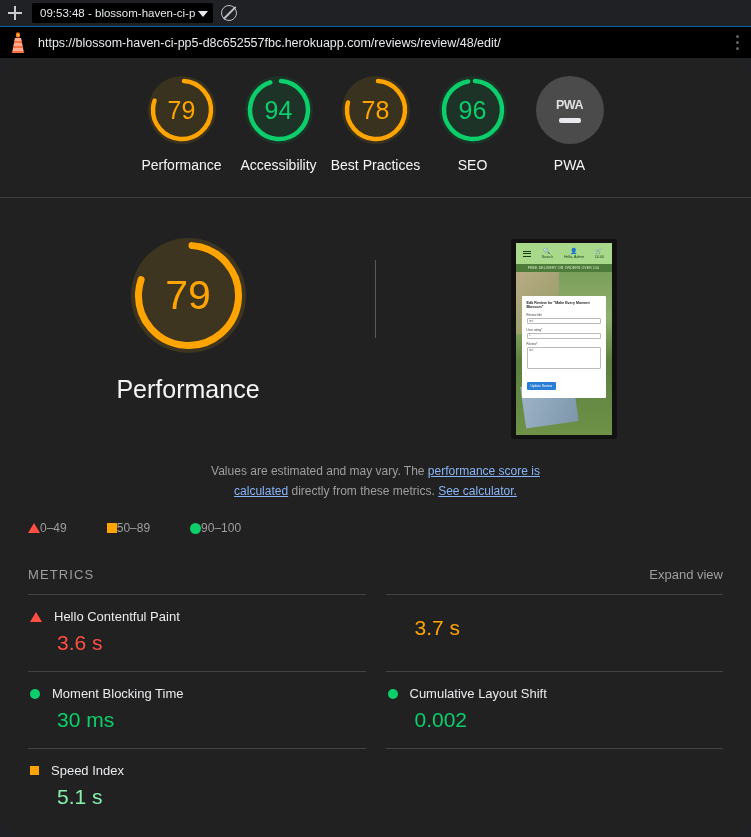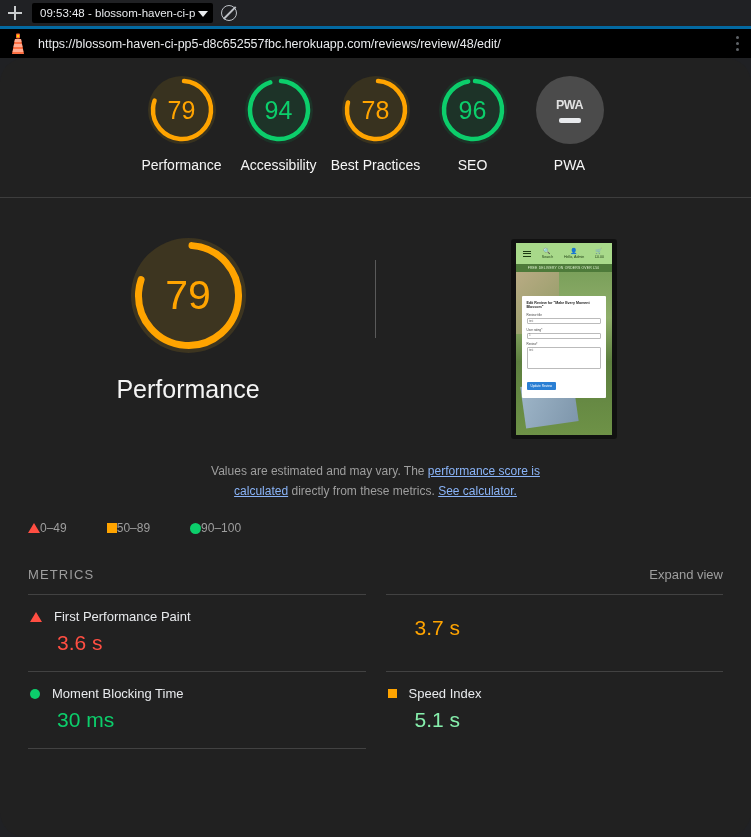--- a/index.html
+++ b/index.html
@@ -63,21 +63,21 @@
     transform: rotate(-45deg);
   }
 
   .url-bar {
     height: 32px;
     background: #000;
     display: flex;
     align-items: center;
     padding: 0 6px 0 8px;
     gap: 10px;
-    border-top: 3px solid #0369a1;
+    border-top: 1px solid #0369a1;
   }
   .lh-icon { width: 20px; height: 22px; flex: 0 0 auto; }
   .url-text {
     color: #e8eaed;
     font-size: 12.5px;
     flex: 1 1 auto;
     white-space: nowrap;
     overflow: hidden;
   }
   .kebab { width: 16px; display: flex; flex-direction: column; align-items: center; gap: 3px; flex: 0 0 auto; }
@@ -444,37 +444,44 @@
     <div class="metrics-head">
       <span class="metrics-title">METRICS</span>
       <span class="expand-view">Expand view</span>
     </div>
 
     <div class="metrics-grid">
 
       <div class="metric-cell">
         <div class="metric-row">
           <span class="m-tri"></span>
-          <span class="metric-name">First Performance Paint</span>
+          <span class="metric-name">Hello Contentful Paint</span>
         </div>
         <div class="metric-value" style="color:#ff4e42;">3.6 s</div>
       </div>
 
       <div class="metric-cell">
         <div class="metric-value" style="color:#ffa400;">3.7 s</div>
       </div>
 
       <div class="metric-cell">
         <div class="metric-row">
           <span class="m-cir"></span>
           <span class="metric-name">Moment Blocking Time</span>
         </div>
         <div class="metric-value" style="color:#0cce6b;">30 ms</div>
       </div>
 
+      <div class="metric-cell">
+        <div class="metric-row">
+          <span class="m-cir"></span>
+          <span class="metric-name">Cumulative Layout Shift</span>
+        </div>
+        <div class="metric-value" style="color:#0cce6b;">0.002</div>
+      </div>
 
       <div class="metric-cell">
         <div class="metric-row">
           <span class="m-sq"></span>
           <span class="metric-name">Speed Index</span>
         </div>
         <div class="metric-value" style="color:#86efac;">5.1 s</div>
       </div>
 
       <div class="metric-cell empty"></div>

